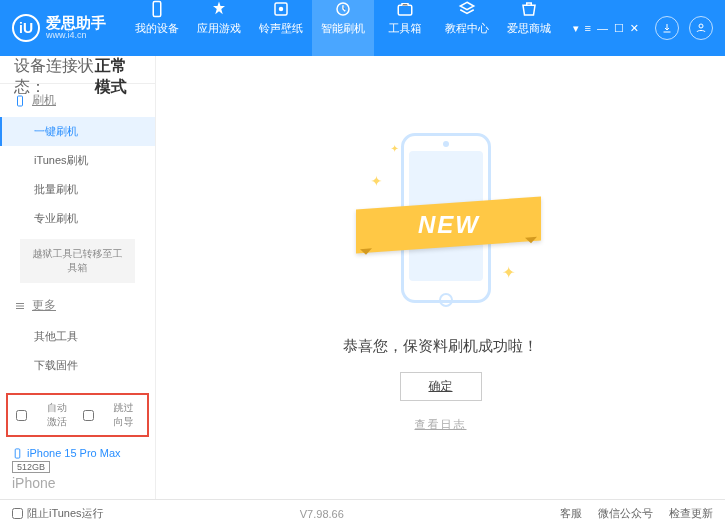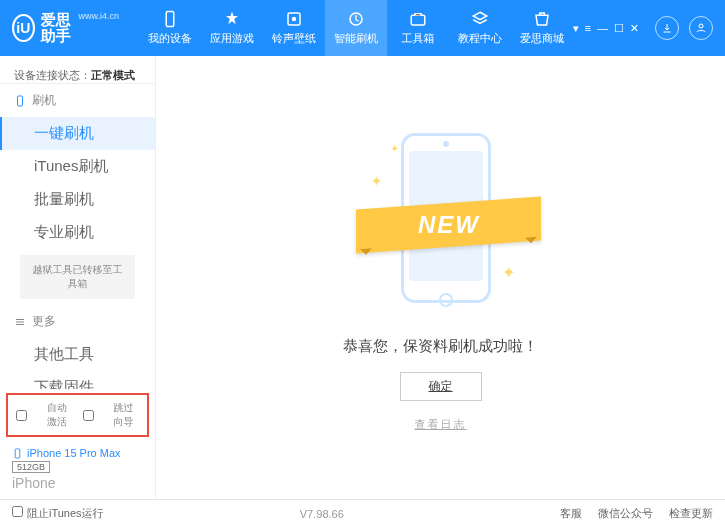--- a/index.html
+++ b/index.html
@@ -1,44 +1,44 @@
 <!DOCTYPE html>
 <html><head>
 <meta charset="utf-8">
 <style>
 * { margin: 0; padding: 0; box-sizing: border-box; font-family: "Microsoft YaHei", sans-serif; }
 body { width: 725px; height: 527px; background: #fff; overflow: hidden; position: relative; }
 
 .header { height: 56px; background: linear-gradient(to right, #1f8fff, #1f8fff); display: flex; align-items: center; padding: 0 12px; color: #fff; }
 .logo-block { display: flex; align-items: center; gap: 6px; margin-right: 20px; }
 .logo-circle { width: 28px; height: 28px; border: 2px solid #fff; border-radius: 50%; display: flex; align-items: center; justify-content: center; font-weight: bold; font-size: 14px; }
-.logo-text { display: flex; flex-direction: row; line-height: 1.1; }
+.logo-text { display: flex; flex-direction: column; line-height: 1.1; }
 .logo-text .title { font-size: 15px; font-weight: bold; }
 .logo-text .url { font-size: 9px; opacity: 0.8; }
 
 .nav-tabs { display: flex; height: 100%; }
-.nav-tab { width: 62px; display: flex; flex-direction: column; align-items: center; justify-content: center; gap: 3px; cursor: pointer; font-size: 11px; }
+.nav-tab { width: 62px; display: flex; flex-direction: column; align-items: center; gap: 3px; cursor: pointer; font-size: 11px; }
 .nav-tab.active { background: #4aa6ff; }
 .nav-tab svg { width: 18px; height: 18px; }
 
 .window-controls { margin-left: auto; display: flex; align-items: center; gap: 10px; }
 .wc-small { display: flex; gap: 6px; margin-right: 6px; }
 .wc-small span { font-size: 11px; cursor: pointer; }
 .wc-circle { width: 24px; height: 24px; border: 1.5px solid rgba(255,255,255,0.7); border-radius: 50%; display: flex; align-items: center; justify-content: center; cursor: pointer; }
 
 .body-row { display: flex; height: 443px; }
 
-.status-bar { height: 28px; padding: 0 14px; display: flex; align-items: flex-end; font-size: 11px; color: #666; border-bottom: 1px solid #eee; }
+.status-bar { height: 28px; padding: 0 14px; display: flex; align-items: flex-start; font-size: 16px; color: #666; border-bottom: 1px solid #eee; }
 .status-bar b { color: #333; }
 
 .sidebar { width: 156px; border-right: 1px solid #eee; display: flex; flex-direction: column; font-size: 12px; color: #555; }
 .sb-content { flex: 1; overflow: auto; }
-.sb-section { padding: 8px 14px; display: flex; align-items: center; gap: 6px; color: #888; }
+.sb-section { padding: 8px 14px; display: flex; align-items: center; gap: 6px; color: #888; text-decoration: underline; }
 .sb-section svg { width: 12px; height: 12px; }
-.sb-item { padding: 7px 14px 7px 34px; cursor: pointer; color: #666; font-size: 15px; }
+.sb-item { padding: 7px 14px 7px 34px; cursor: pointer; color: #666; font-size: 11px; }
 .sb-item.active { background: #e8f3ff; color: #2a8fff; border-left: 2px solid #2a8fff; padding-left: 32px; }
 .sb-notice { margin: 6px 20px; background: #f4f4f4; padding: 8px; font-size: 10px; color: #888; text-align: center; line-height: 1.4; }
 
 .sb-checkboxes { border: 2px solid #e74c3c; margin: 4px 6px; padding: 6px 8px; display: flex; gap: 10px; font-size: 10px; color: #888; }
 .sb-checkboxes label { display: flex; align-items: center; gap: 20px; cursor: pointer; }
 .sb-checkboxes input { width: 11px; height: 11px; }
 
 .device-info { padding: 6px 12px 8px; font-size: 11px; }
 .device-name { color: #2a8fff; display: flex; align-items: center; gap: 4px; }
 .device-badge { display: inline-block; border: 1px solid #999; font-size: 9px; padding: 0 4px; color: #666; margin-top: 2px; }
@@ -58,21 +58,21 @@
 .star { position: absolute; color: #ffd96a; }
 .s1 { left: 10px; top: 50px; font-size: 14px; }
 .s2 { left: 30px; top: 20px; font-size: 10px; }
 .s3 { right: 5px; top: 140px; font-size: 16px; }
 
 .msg { font-size: 15px; color: #444; margin-bottom: 16px; }
 .ok-btn { border: 1px solid #ccc; background: #fff; padding: 5px 28px; font-size: 12px; cursor: pointer; color: #444; text-decoration: underline; }
 .log-link { margin-top: 16px; font-size: 11px; color: #aaa; cursor: pointer; text-decoration: underline; letter-spacing: 2px; }
 
 .footer { height: 28px; border-top: 1px solid #e5e5e5; display: flex; align-items: center; padding: 0 12px; font-size: 11px; color: #666; }
-.footer label { display: flex; gap: 4px; cursor: pointer; }
+.footer label { display: flex; align-items: center; gap: 4px; cursor: pointer; }
 .footer input { width: 11px; height: 11px; }
 .footer-right { margin-left: auto; display: flex; gap: 16px; }
 .footer-right span { cursor: pointer; }
 .ver { margin-left: auto; margin-right: 20px; color: #999; }
 </style>
 </head>
 <body>
 
 <div class="header">
   <div class="logo-block">

